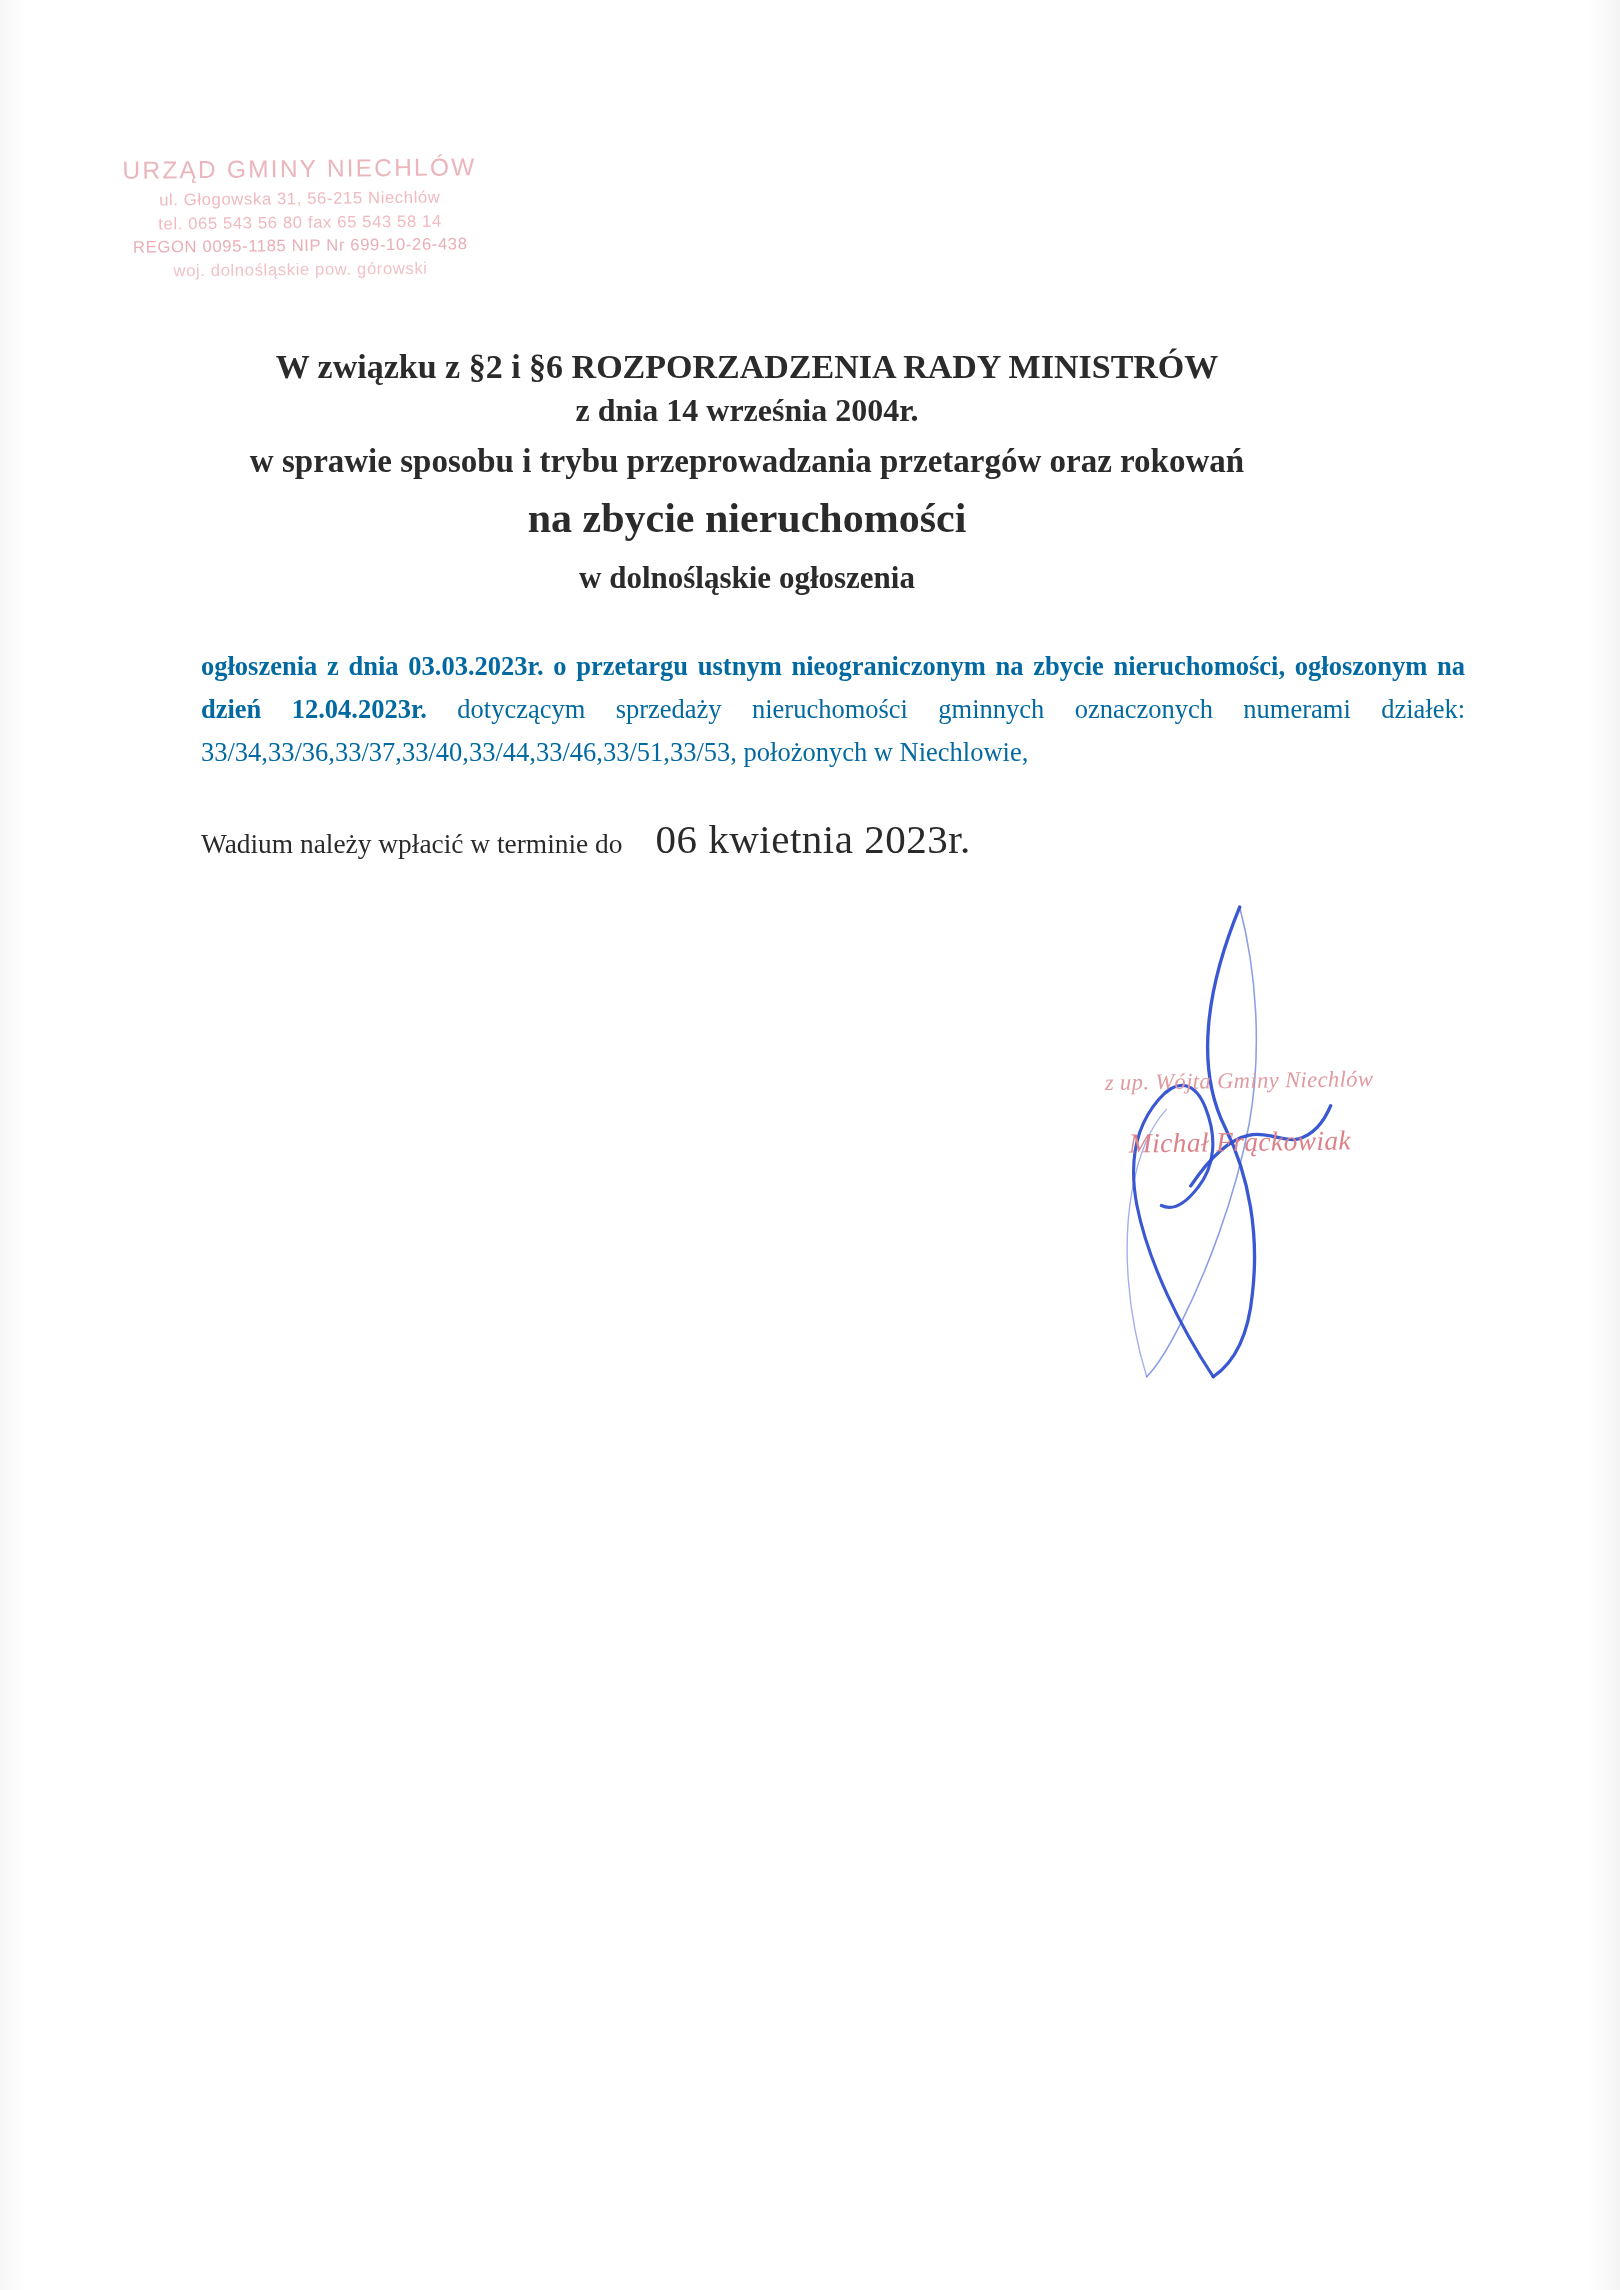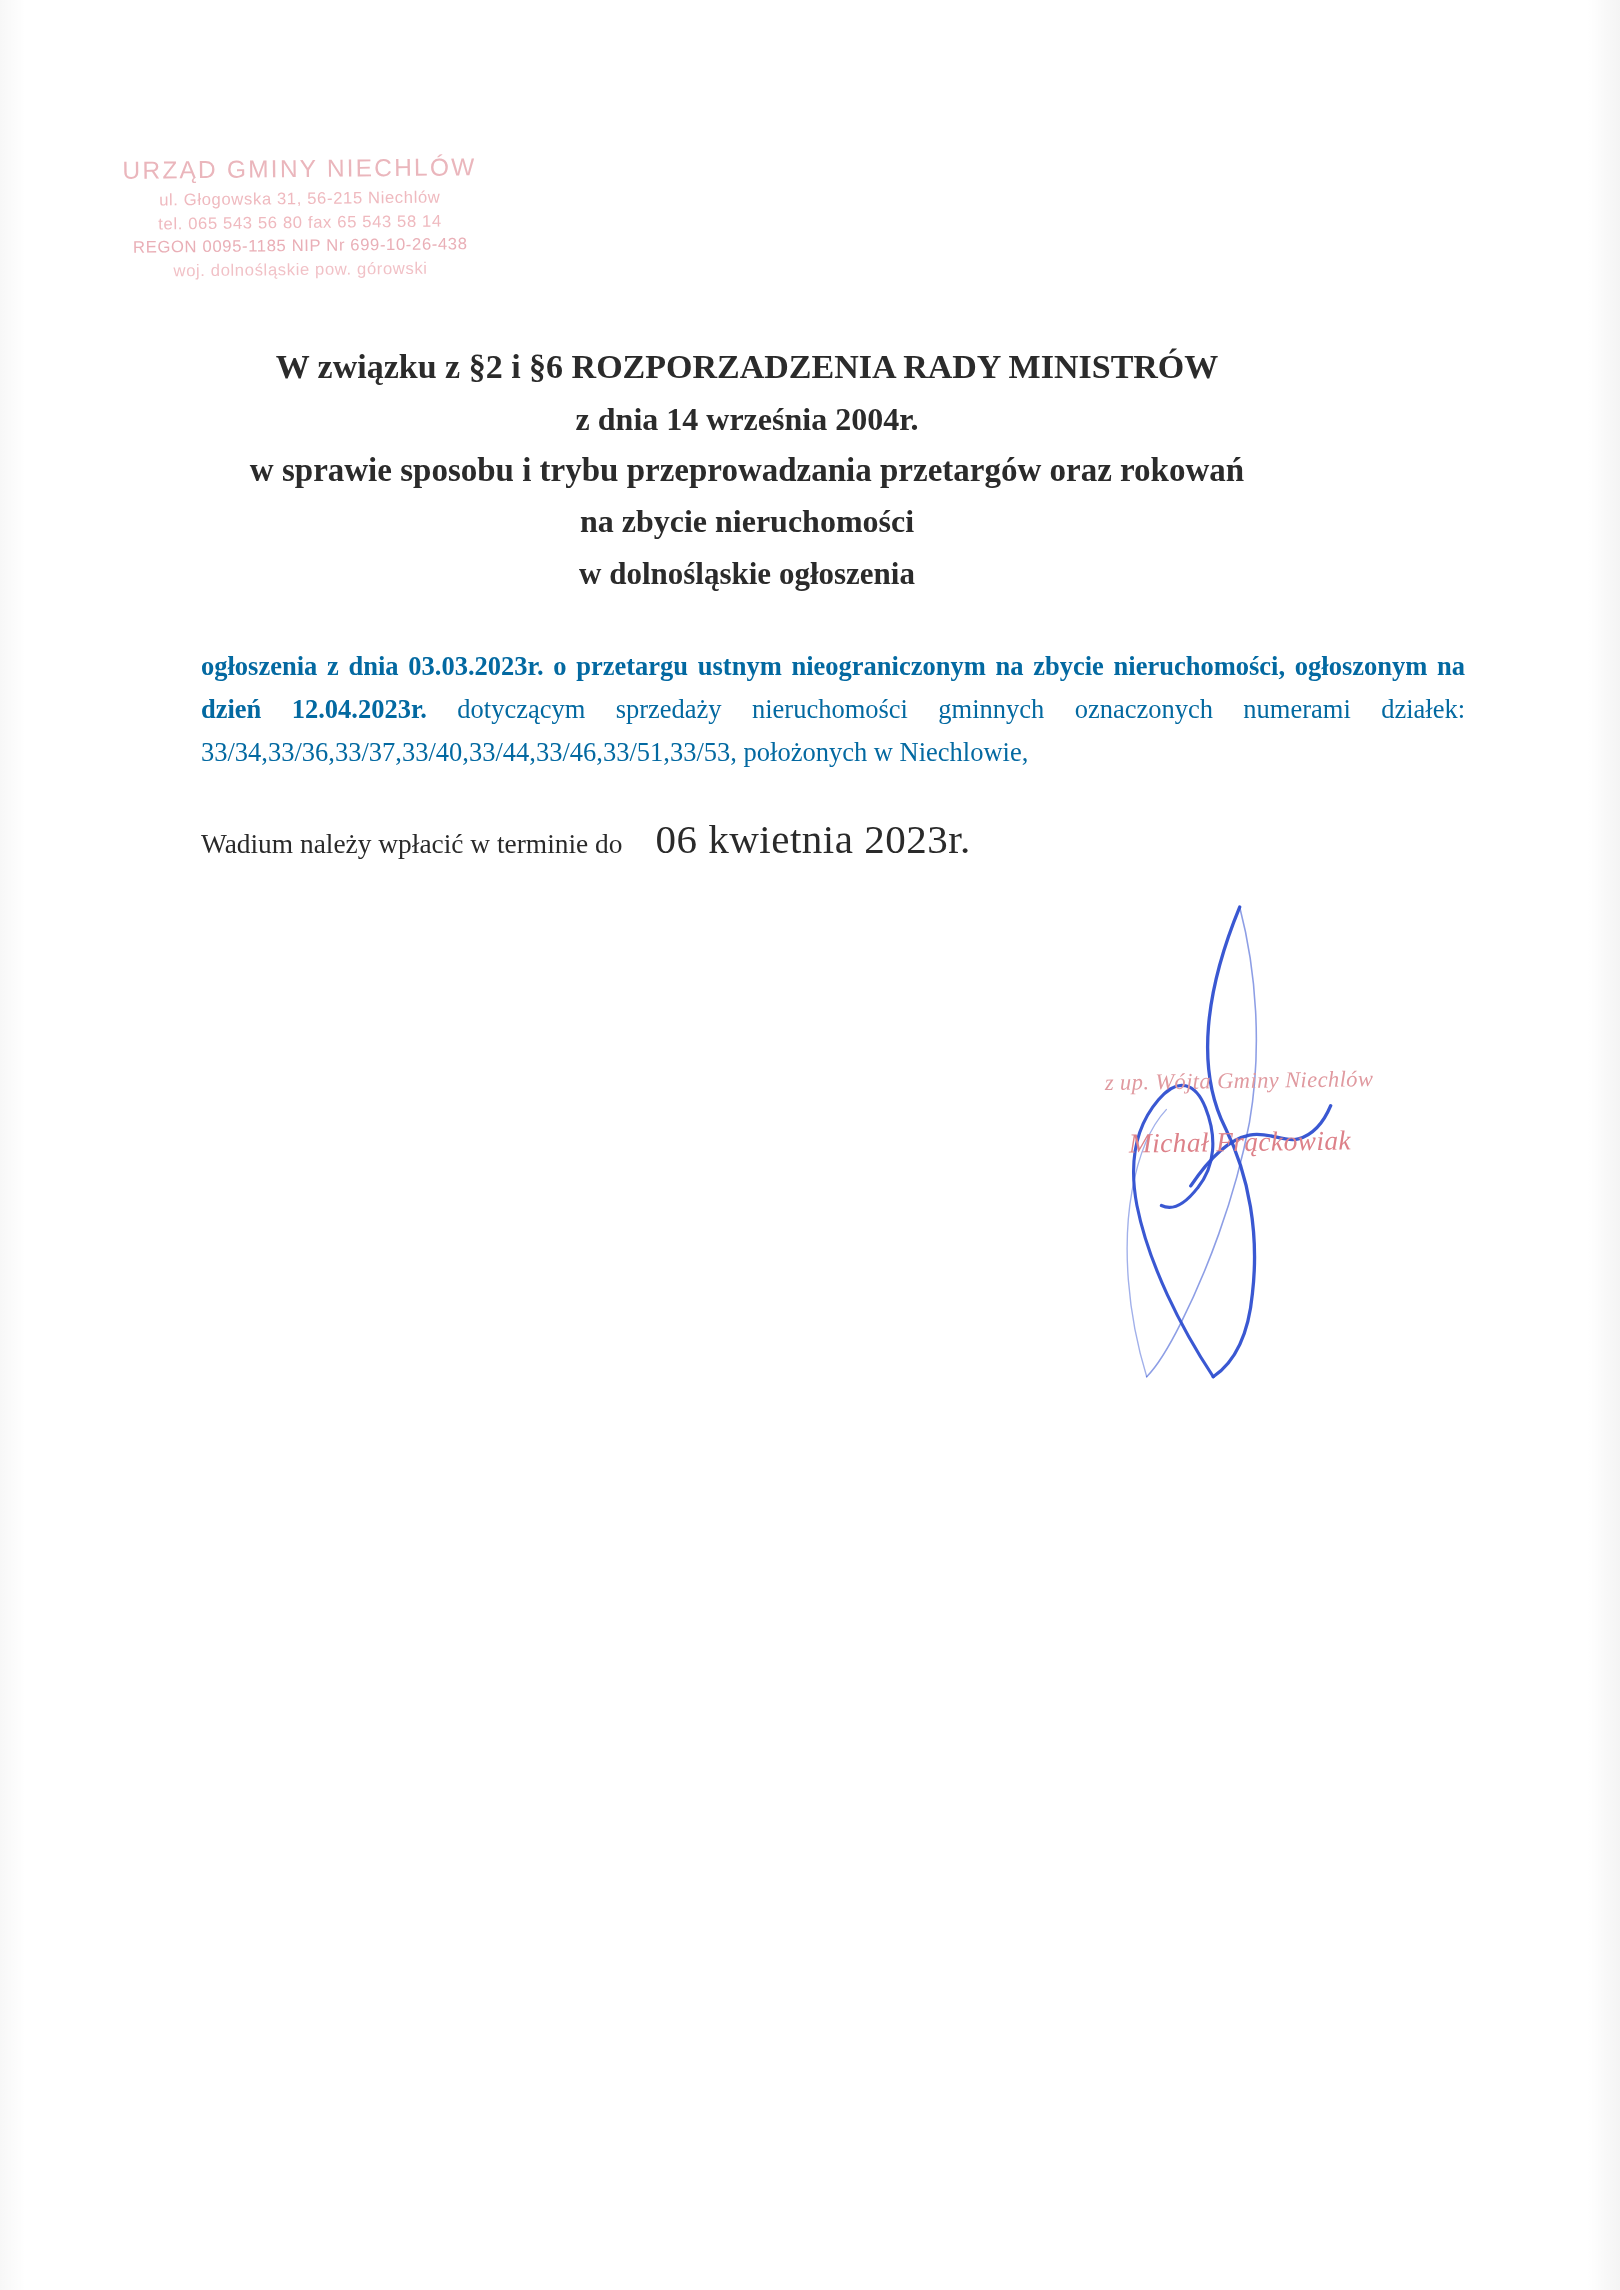--- a/index.html
+++ b/index.html
@@ -77,23 +77,23 @@
     top: 345px;
     width: 1494px;
     text-align: center;
   }
   .title-block .tl {
     font-weight: bold;
     color: #2b2b2b;
     line-height: 1.28;
   }
   .tl-1 { font-size: 34px; }
-  .tl-2 { font-size: 32px; margin-top: 10px; }
+  .tl-2 { font-size: 32px; margin-top: 1px; }
   .tl-3 { font-size: 33px; margin-top: 9.8px; }
-  .tl-4 { font-size: 32px; margin-top: 9.8px; }
+  .tl-4 { font-size: 42px; margin-top: 9.8px; }
   .tl-5 { font-size: 31px; margin-top: 11.8px; }
 
   
   .body-par {
     position: absolute;
     left: 201px;
     top: 645px;
     width: 1264px;
     font-size: 26.5px;
     line-height: 1.62;

